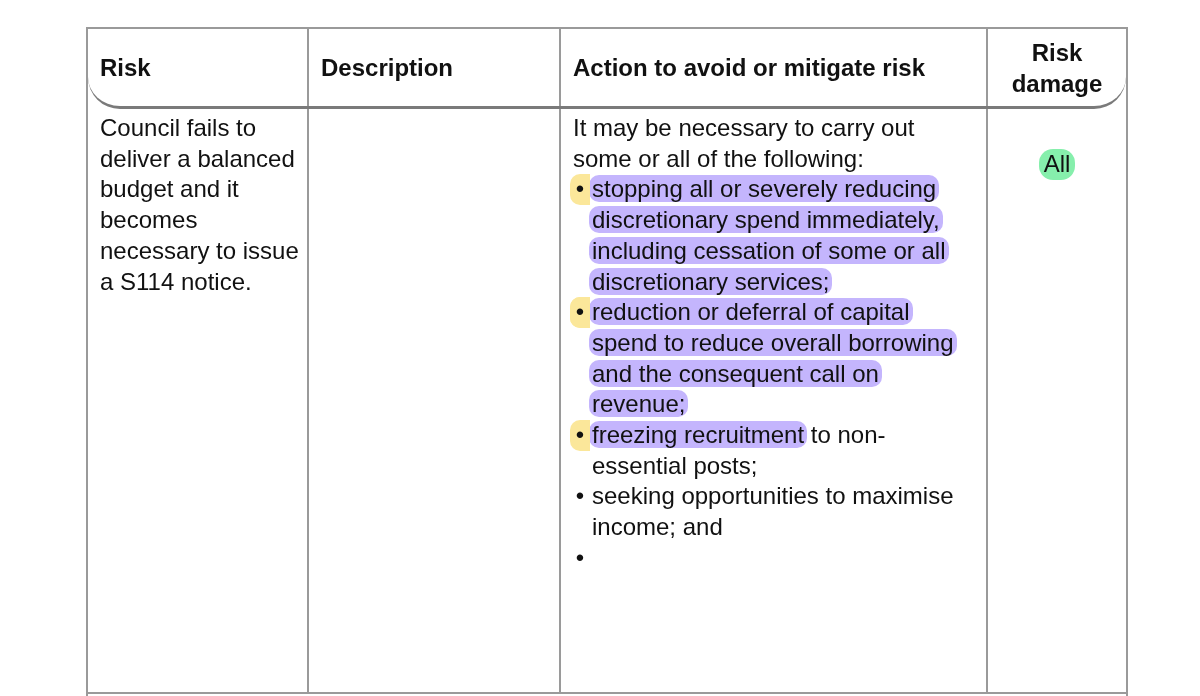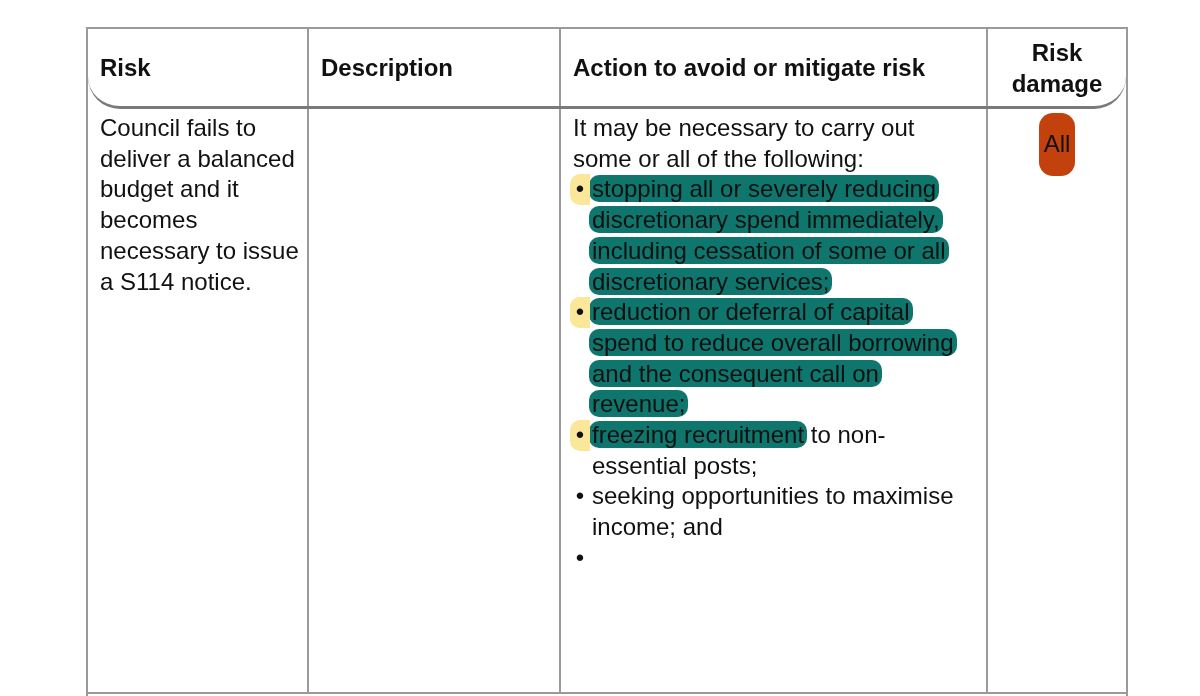--- a/index.html
+++ b/index.html
@@ -87,44 +87,45 @@
       padding-left: 19px;
     }
     .bullets li .dot {
       position: absolute;
       left: 0;
       top: 0;
       width: 14px;
       text-align: center;
     }
     .hl {
-      background: #0f766e;
+      background: #c4b5fd;
       border-radius: 10px;
       box-decoration-break: clone;
       -webkit-box-decoration-break: clone;
       padding: 0 3px;
       margin: 0 -3px;
     }
     .bullets li.hl-item .dot {
       background: #fbe79a;
       border-radius: 10px 0 0 10px;
       left: -3px;
       width: 20px;
     }
     .rating {
       display: flex;
       justify-content: center;
       font-size: 24px;
       line-height: 30.7px;
       padding-top: 4px;
     }
     .rating span {
-      background: #c2410c;
+      background: #86efac;
       border-radius: 14px;
-      padding: 16px 5px;
+      padding: 0 5px;
+      margin-top: 36px;
     }
   </style>
 </head>
 <body>
 
 <div class="table">
 
   <div class="hdr-row">
     <div class="cell hdr-cell" style="left:0; width:219px; padding-left:12px;">
       <span>Risk</span>

